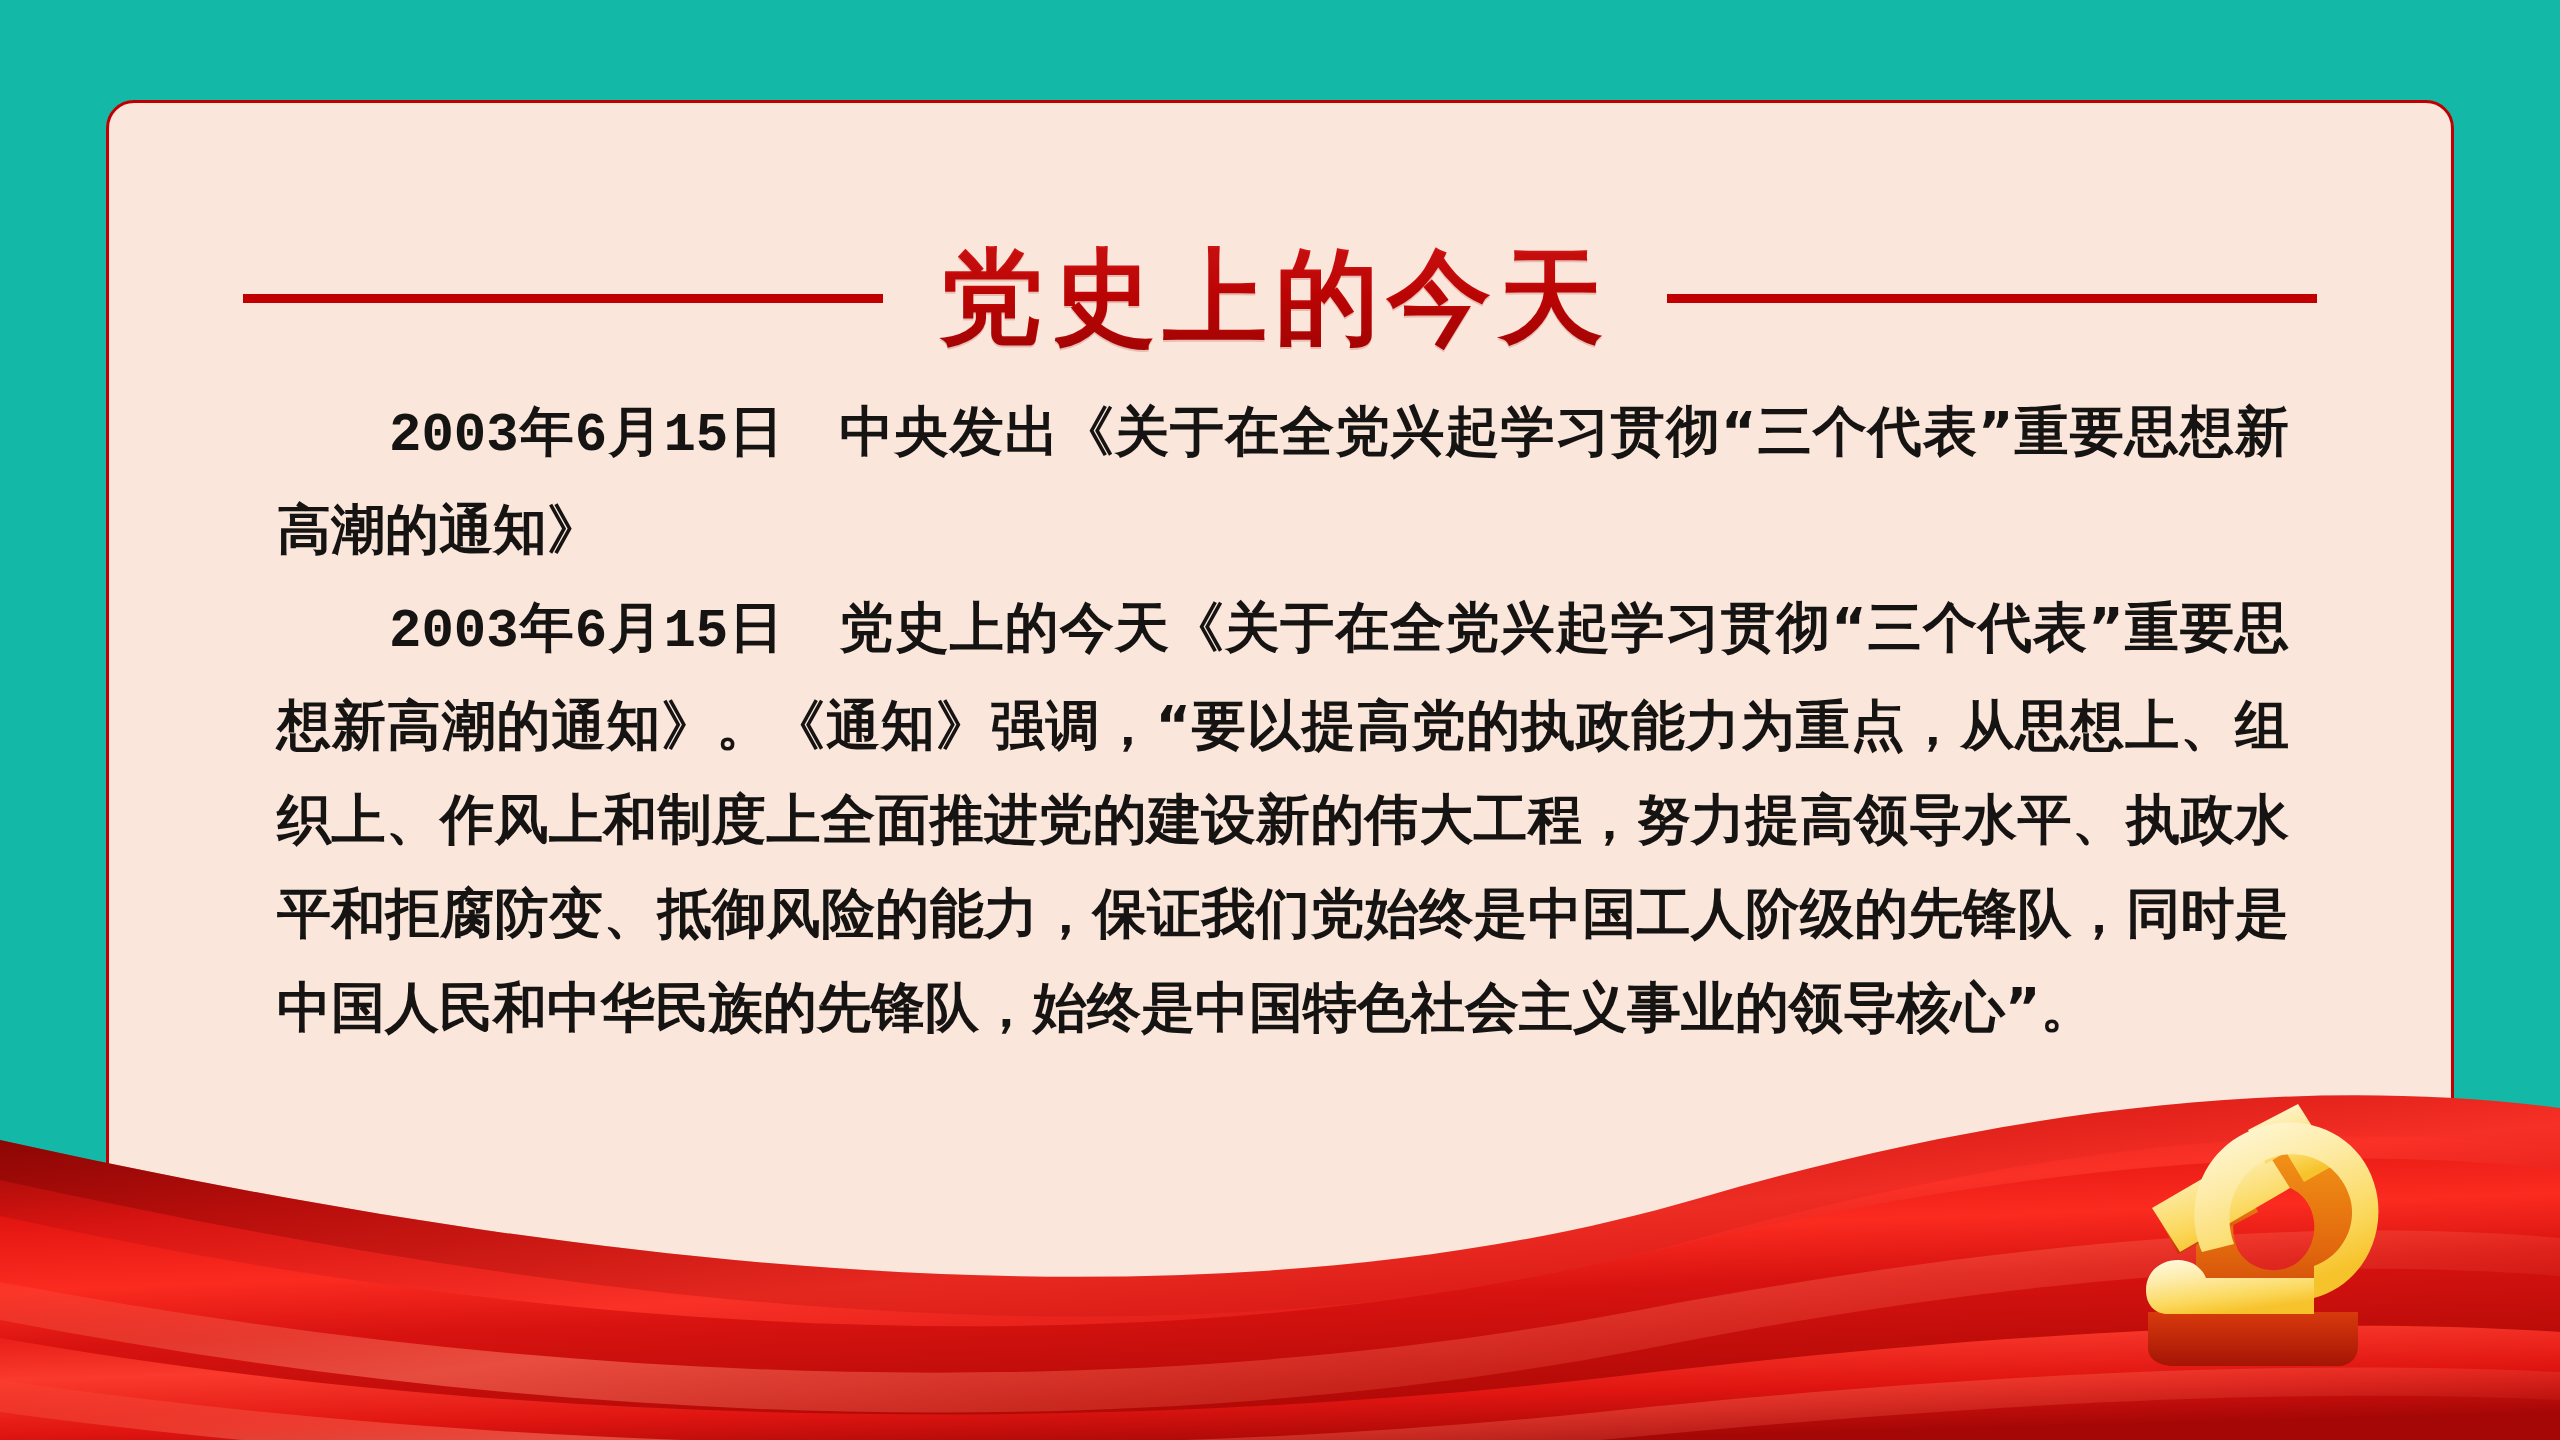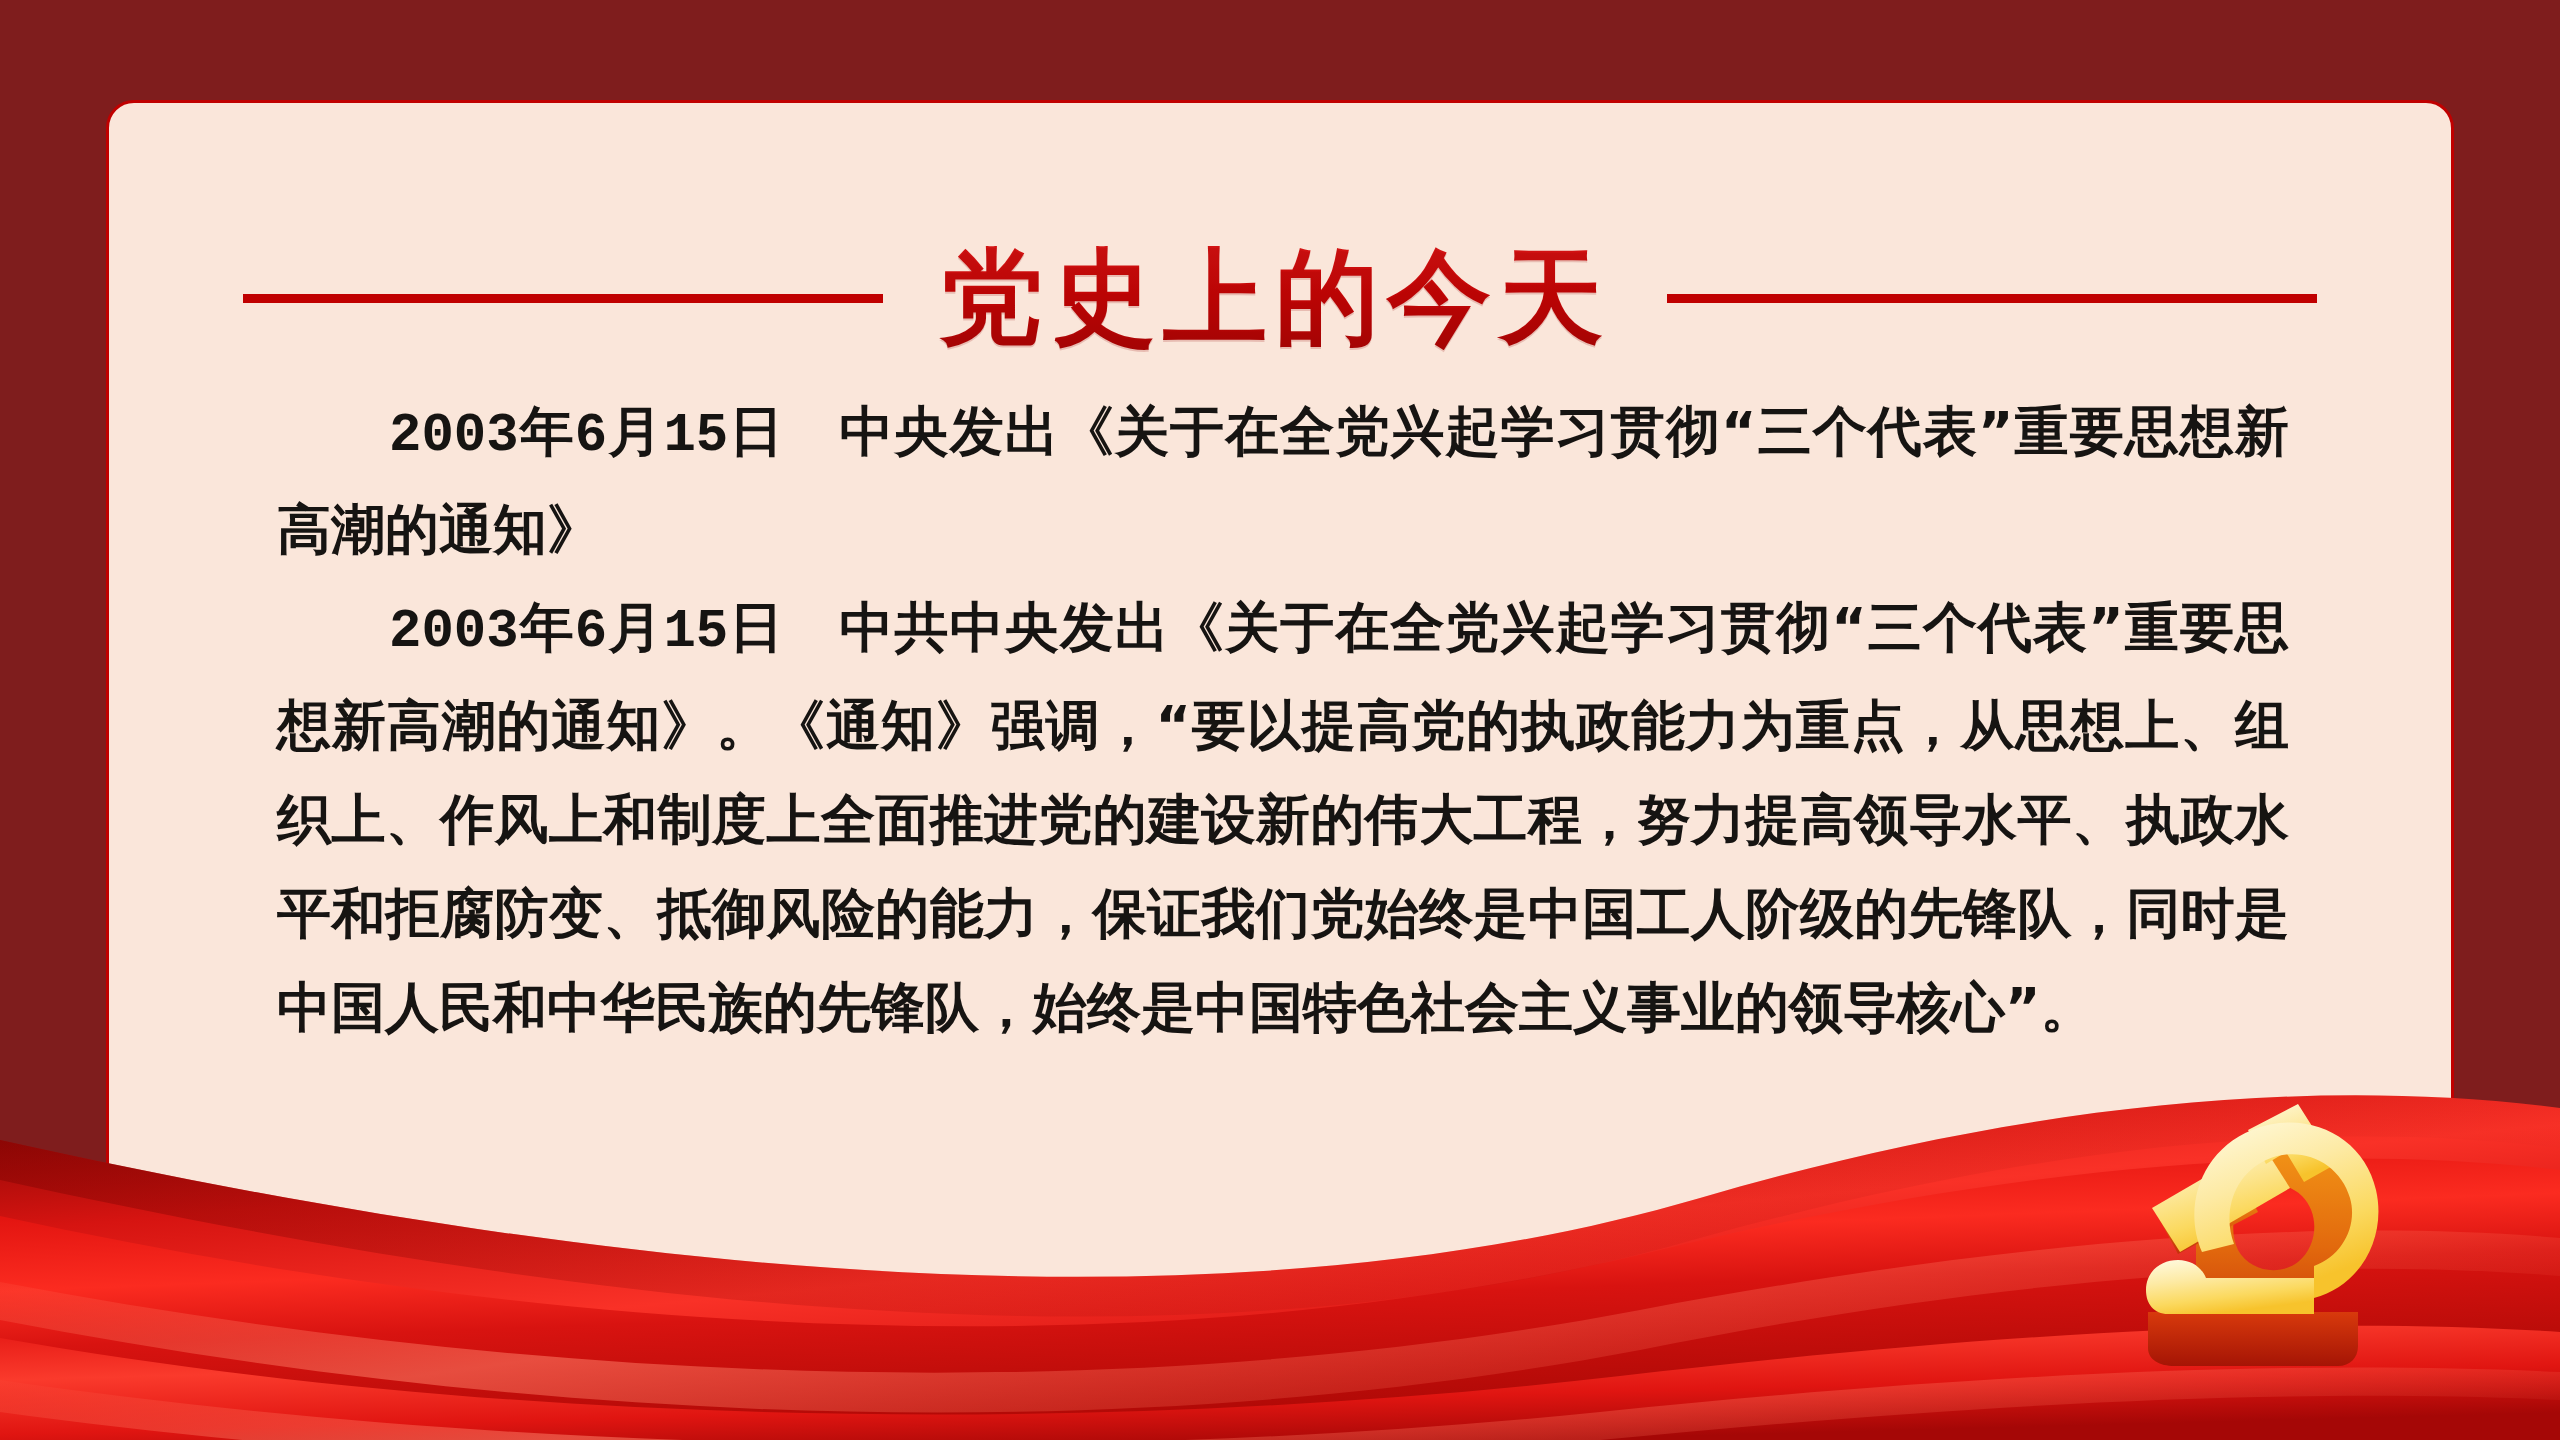--- a/index.html
+++ b/index.html
@@ -11,21 +11,21 @@
     width: 2560px;
     height: 1440px;
     overflow: hidden;
     font-family: "Liberation Sans", sans-serif;
   }
 
   #stage {
     position: relative;
     width: 2560px;
     height: 1440px;
-    background: #7f1d1d;
+    background: #14b8a6;
     overflow: hidden;
   }
 
   
   #card {
     position: absolute;
     left: 106px;
     top: 100px;
     width: 2348px;
     height: 1232px;
@@ -120,21 +120,21 @@
   <div id="card">
 
     <div id="title-row">
       <div class="title-rule left"></div>
       <div id="title-text">党史上的今天</div>
       <div class="title-rule right"></div>
     </div>
 
     <div id="body-copy">
       <p><span class="num">2003年6月15日</span><span>　中央发出《关于在全党兴起学习贯彻“三个代表”重要思想新高潮的通知》</span></p>
-      <p><span class="num">2003年6月15日</span><span>　中共中央发出《关于在全党兴起学习贯彻“三个代表”重要思想新高潮的通知》。《通知》强调，“要以提高党的执政能力为重点，从思想上、组织上、作风上和制度上全面推进党的建设新的伟大工程，努力提高领导水平、执政水平和拒腐防变、抵御风险的能力，保证我们党始终是中国工人阶级的先锋队，同时是中国人民和中华民族的先锋队，始终是中国特色社会主义事业的领导核心”。</span></p>
+      <p><span class="num">2003年6月15日</span><span>　党史上的今天《关于在全党兴起学习贯彻“三个代表”重要思想新高潮的通知》。《通知》强调，“要以提高党的执政能力为重点，从思想上、组织上、作风上和制度上全面推进党的建设新的伟大工程，努力提高领导水平、执政水平和拒腐防变、抵御风险的能力，保证我们党始终是中国工人阶级的先锋队，同时是中国人民和中华民族的先锋队，始终是中国特色社会主义事业的领导核心”。</span></p>
     </div>
   </div>
 
   <svg id="ribbon" viewBox="0 0 2560 420" preserveAspectRatio="none">
     <defs>
       <linearGradient id="silk1" x1="0" y1="0" x2="0.35" y2="1">
         <stop offset="0%" stop-color="#b00a08"></stop>
         <stop offset="18%" stop-color="#e21410"></stop>
         <stop offset="42%" stop-color="#fb2b20"></stop>
         <stop offset="60%" stop-color="#d81310"></stop>

